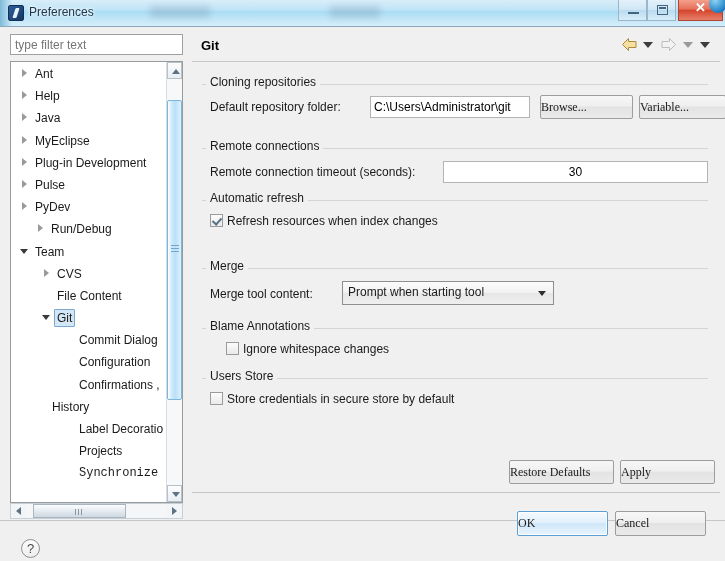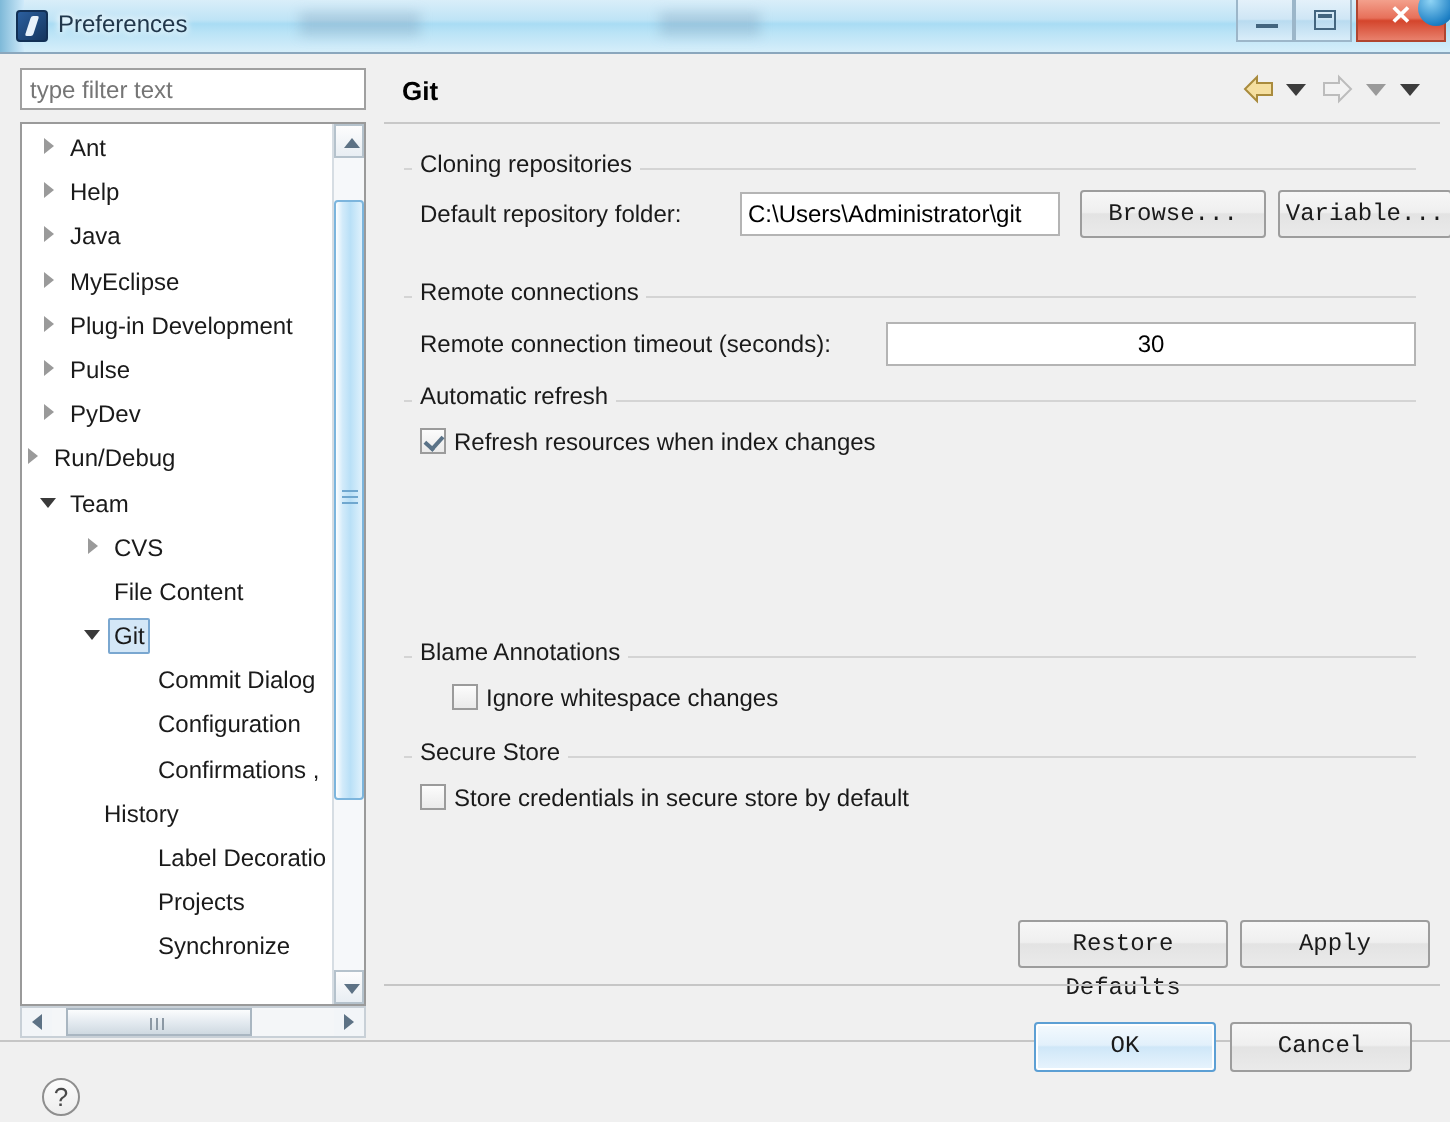--- a/index.html
+++ b/index.html
@@ -396,24 +396,23 @@
     color: #000000;
     padding: 0 3px;
     outline: none;
   }
   .btn {
     position: absolute;
     box-sizing: border-box;
     border: 1px solid #9d9d9d;
     border-radius: 2px;
     background: linear-gradient(to bottom, #f7f7f7 0%, #efefef 46%, #e3e3e3 50%, #eaeaea 100%);
-    font-family: Liberation Mono, monospace;
+    font-family: Liberation Serif, serif;
     font-size: 12px;
     color: #1a1a1a;
-    text-align: center;
     cursor: default;
   }
   .btn.default {
     border: 1px solid #5c9fd4;
     background: linear-gradient(to bottom, #f4fafe 0%, #e2f0fb 46%, #cfe7f8 50%, #e8f4fd 100%);
     box-shadow: inset 0 0 0 1px #ffffff;
   }
 
   .checkrow {
     position: absolute;
@@ -520,32 +519,32 @@
 
     <div class="tree-panel">
       <div class="tree-clip" id="tree-clip">
           <div class="tree-row" style="padding-left: 8px;"><span class="arrow collapsed"></span><span class="tree-label">Ant</span></div>
           <div class="tree-row" style="padding-left: 8px;"><span class="arrow collapsed"></span><span class="tree-label">Help</span></div>
           <div class="tree-row" style="padding-left: 8px;"><span class="arrow collapsed"></span><span class="tree-label">Java</span></div>
           <div class="tree-row" style="padding-left: 8px;"><span class="arrow collapsed"></span><span class="tree-label">MyEclipse</span></div>
           <div class="tree-row" style="padding-left: 8px;"><span class="arrow collapsed"></span><span class="tree-label">Plug-in Development</span></div>
           <div class="tree-row" style="padding-left: 8px;"><span class="arrow collapsed"></span><span class="tree-label">Pulse</span></div>
           <div class="tree-row" style="padding-left: 8px;"><span class="arrow collapsed"></span><span class="tree-label">PyDev</span></div>
-          <div class="tree-row" style="padding-left: 0;"><span class="arrow collapsed"></span><span class="tree-label">Run/Debug</span></div>
+          <div class="tree-row" style="padding-left: 24px;"><span class="arrow collapsed"></span><span class="tree-label">Run/Debug</span></div>
           <div class="tree-row" style="padding-left: 8px;"><span class="arrow expanded"></span><span class="tree-label">Team</span></div>
           <div class="tree-row" style="padding-left: 30px;"><span class="arrow collapsed"></span><span class="tree-label">CVS</span></div>
           <div class="tree-row" style="padding-left: 30px;"><span class="arrow none"></span><span class="tree-label">File Content</span></div>
           <div class="tree-row selected" style="padding-left: 30px;"><span class="arrow expanded"></span><span class="tree-label">Git</span></div>
           <div class="tree-row" style="padding-left: 52px;"><span class="arrow none"></span><span class="tree-label">Commit Dialog</span></div>
           <div class="tree-row" style="padding-left: 52px;"><span class="arrow none"></span><span class="tree-label">Configuration</span></div>
           <div class="tree-row" style="padding-left: 52px;"><span class="arrow none"></span><span class="tree-label">Confirmations ,</span></div>
           <div class="tree-row" style="padding-left: 25px;"><span class="arrow none"></span><span class="tree-label">History</span></div>
           <div class="tree-row" style="padding-left: 52px;"><span class="arrow none"></span><span class="tree-label">Label Decoratio</span></div>
           <div class="tree-row" style="padding-left: 52px;"><span class="arrow none"></span><span class="tree-label">Projects</span></div>
-          <div class="tree-row" style="padding-left: 52px;"><span class="arrow none"></span><span class="tree-label">Synchronize</span></div>
+          <div class="tree-row" style="padding-left: 52px; font-family: Liberation Mono, monospace;"><span class="arrow none"></span><span class="tree-label">Synchronize</span></div>
           <div class="tree-row" style="padding-left: 52px;"></div>
         </div>
 
       <div class="vscroll">
         <div class="vs-btn up">
           <div class="tri"></div>
         </div>
         <div class="vs-thumb">
           <div class="grip">
             <i></i>
@@ -617,34 +616,45 @@
         <div class="group" style="top:128px;height:66px;">
           <div class="group-line"></div>
           <span class="group-title">Automatic refresh</span>
           <div class="group-body" style="height:54px;">
             <div class="checkrow" style="left:8px;top:9px;">
               <span class="cb checked"></span><span>Refresh resources when index changes</span>
             </div>
           </div>
         </div>
 
+        <div class="group" style="top:196px;height:58px;">
+          <div class="group-line"></div>
+          <span class="group-title">Merge</span>
+          <div class="group-body" style="height:46px;">
+            <span class="field-label" style="left:8px;top:14px;">Merge tool content:</span>
+            <div class="combo" style="left:140px;top:8px;width:212px;height:24px;">
+              <span class="val">Prompt when starting tool</span>
+              <span class="cdown"></span>
+            </div>
+          </div>
+        </div>
 
         <div class="group" style="top:256px;height:48px;">
           <div class="group-line"></div>
           <span class="group-title">Blame Annotations</span>
           <div class="group-body" style="height:36px;">
             <div class="checkrow" style="left:24px;top:9px;">
               <span class="cb"></span><span>Ignore whitespace changes</span>
             </div>
           </div>
         </div>
 
         <div class="group" style="top:306px;height:48px;">
           <div class="group-line"></div>
-          <span class="group-title">Secure Store</span>
+          <span class="group-title">Users Store</span>
           <div class="group-body" style="height:36px;">
             <div class="checkrow" style="left:8px;top:9px;">
               <span class="cb"></span><span>Store credentials in secure store by default</span>
             </div>
           </div>
         </div>
 
       </div>
     </div>
 

